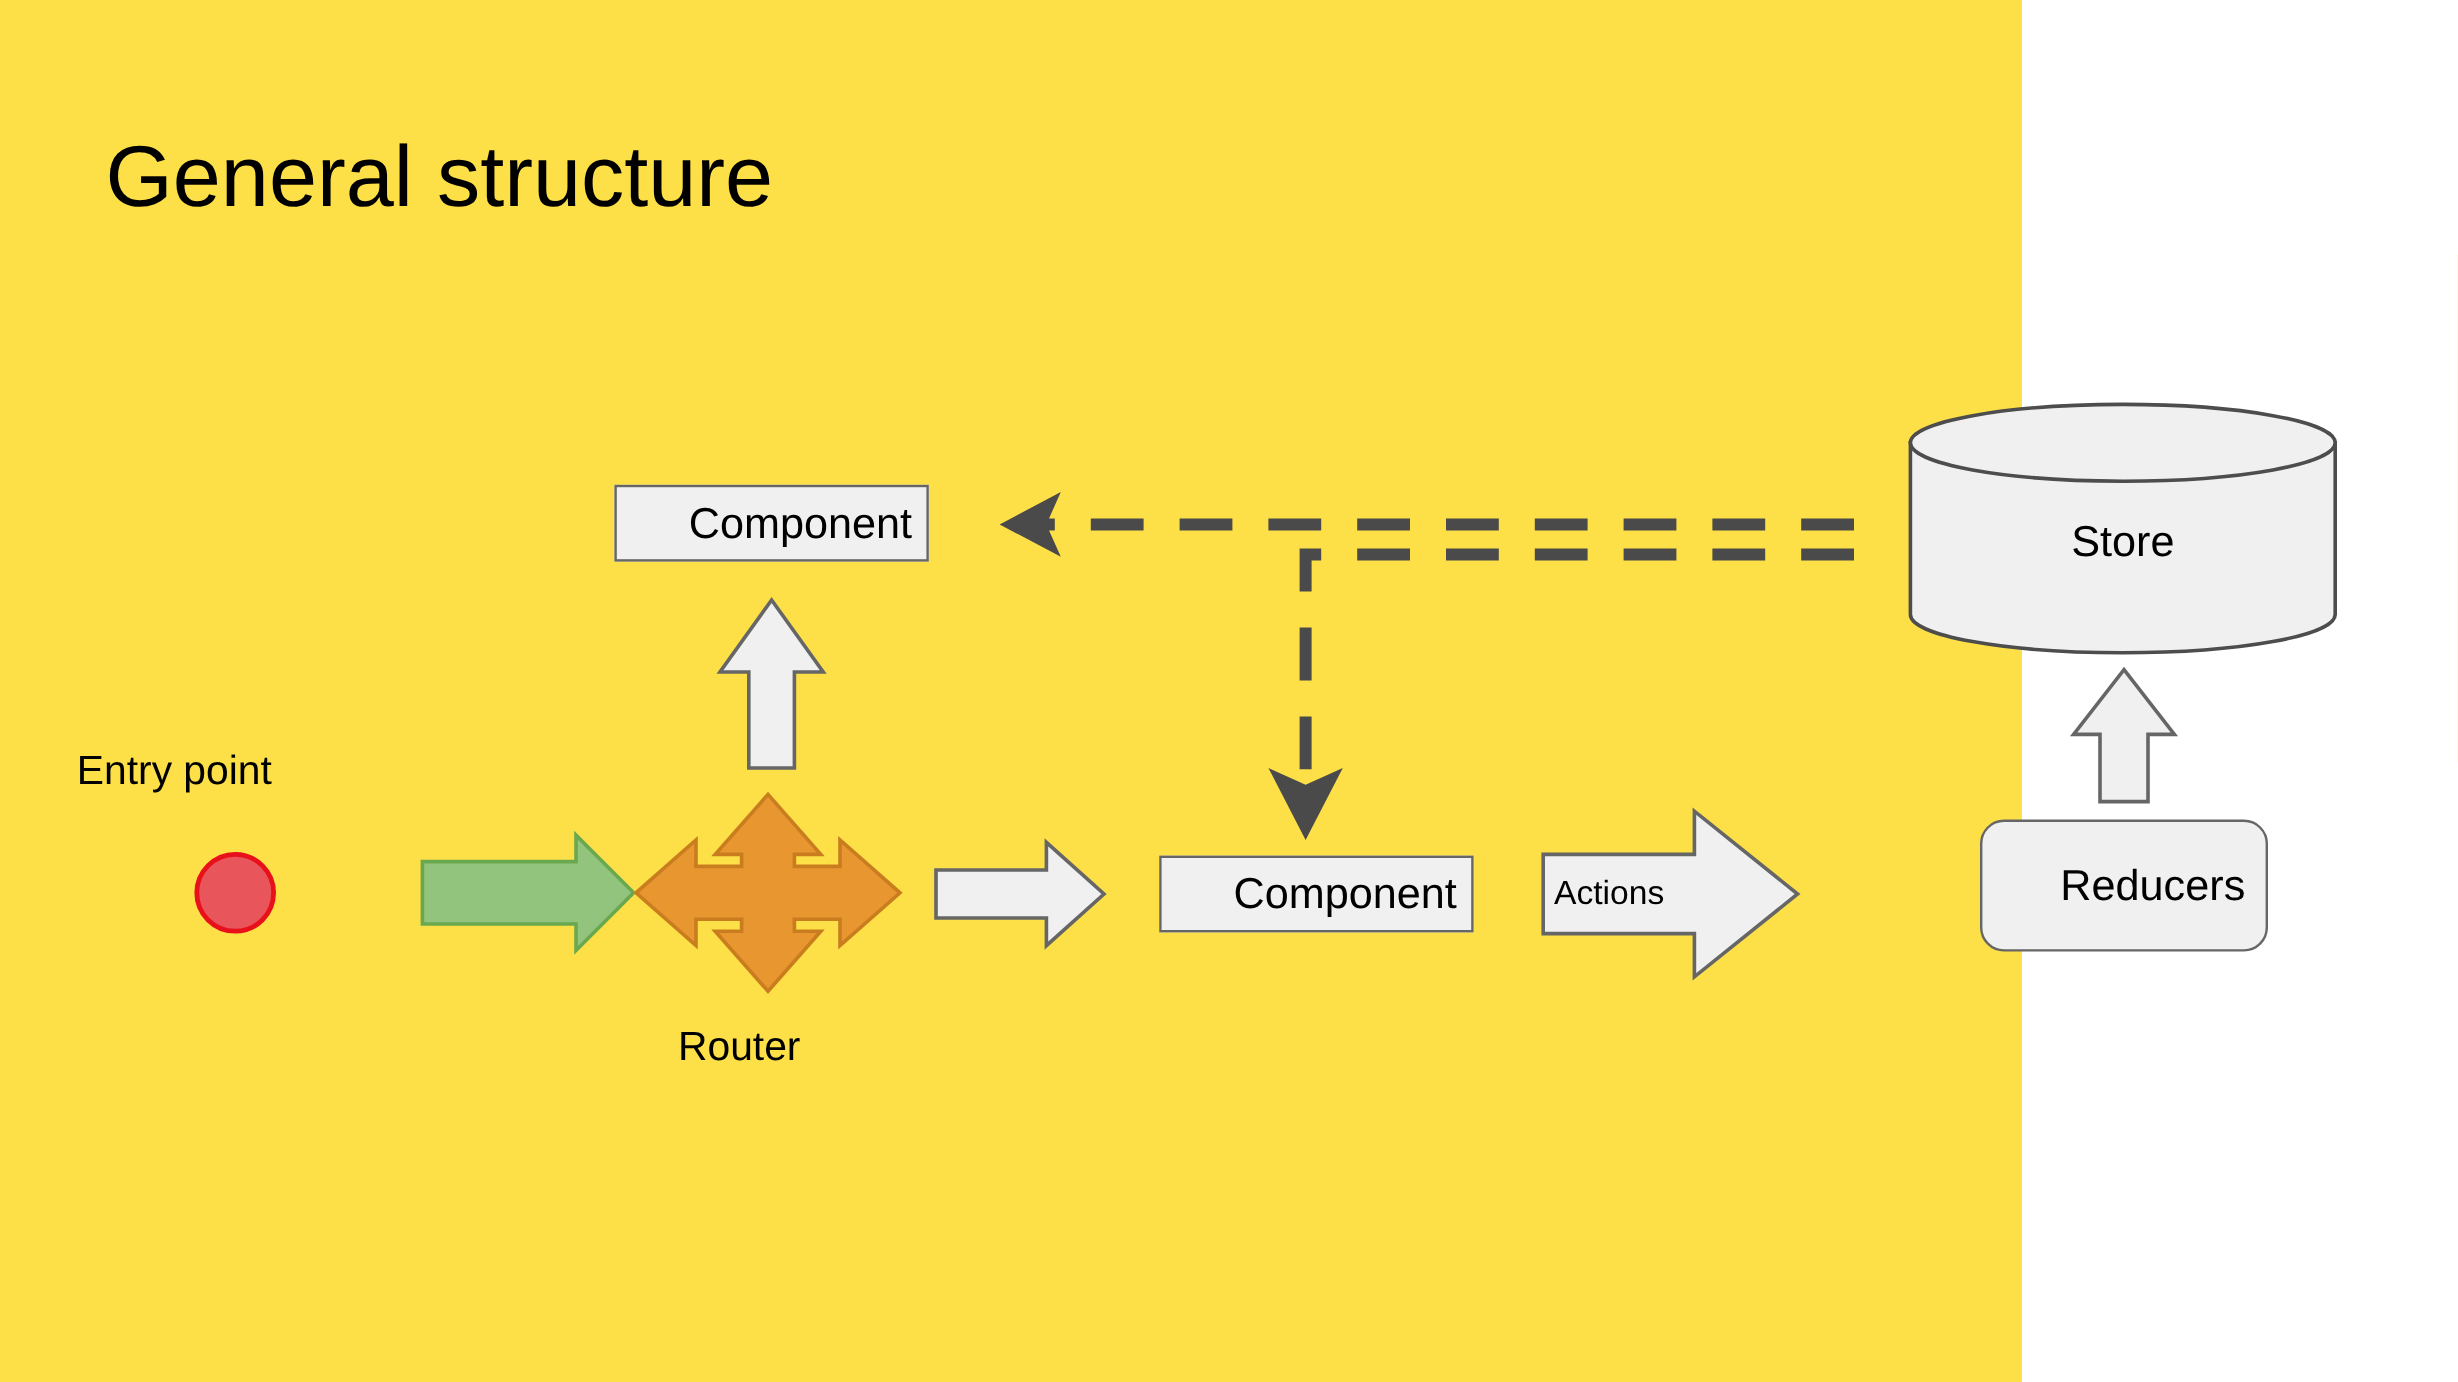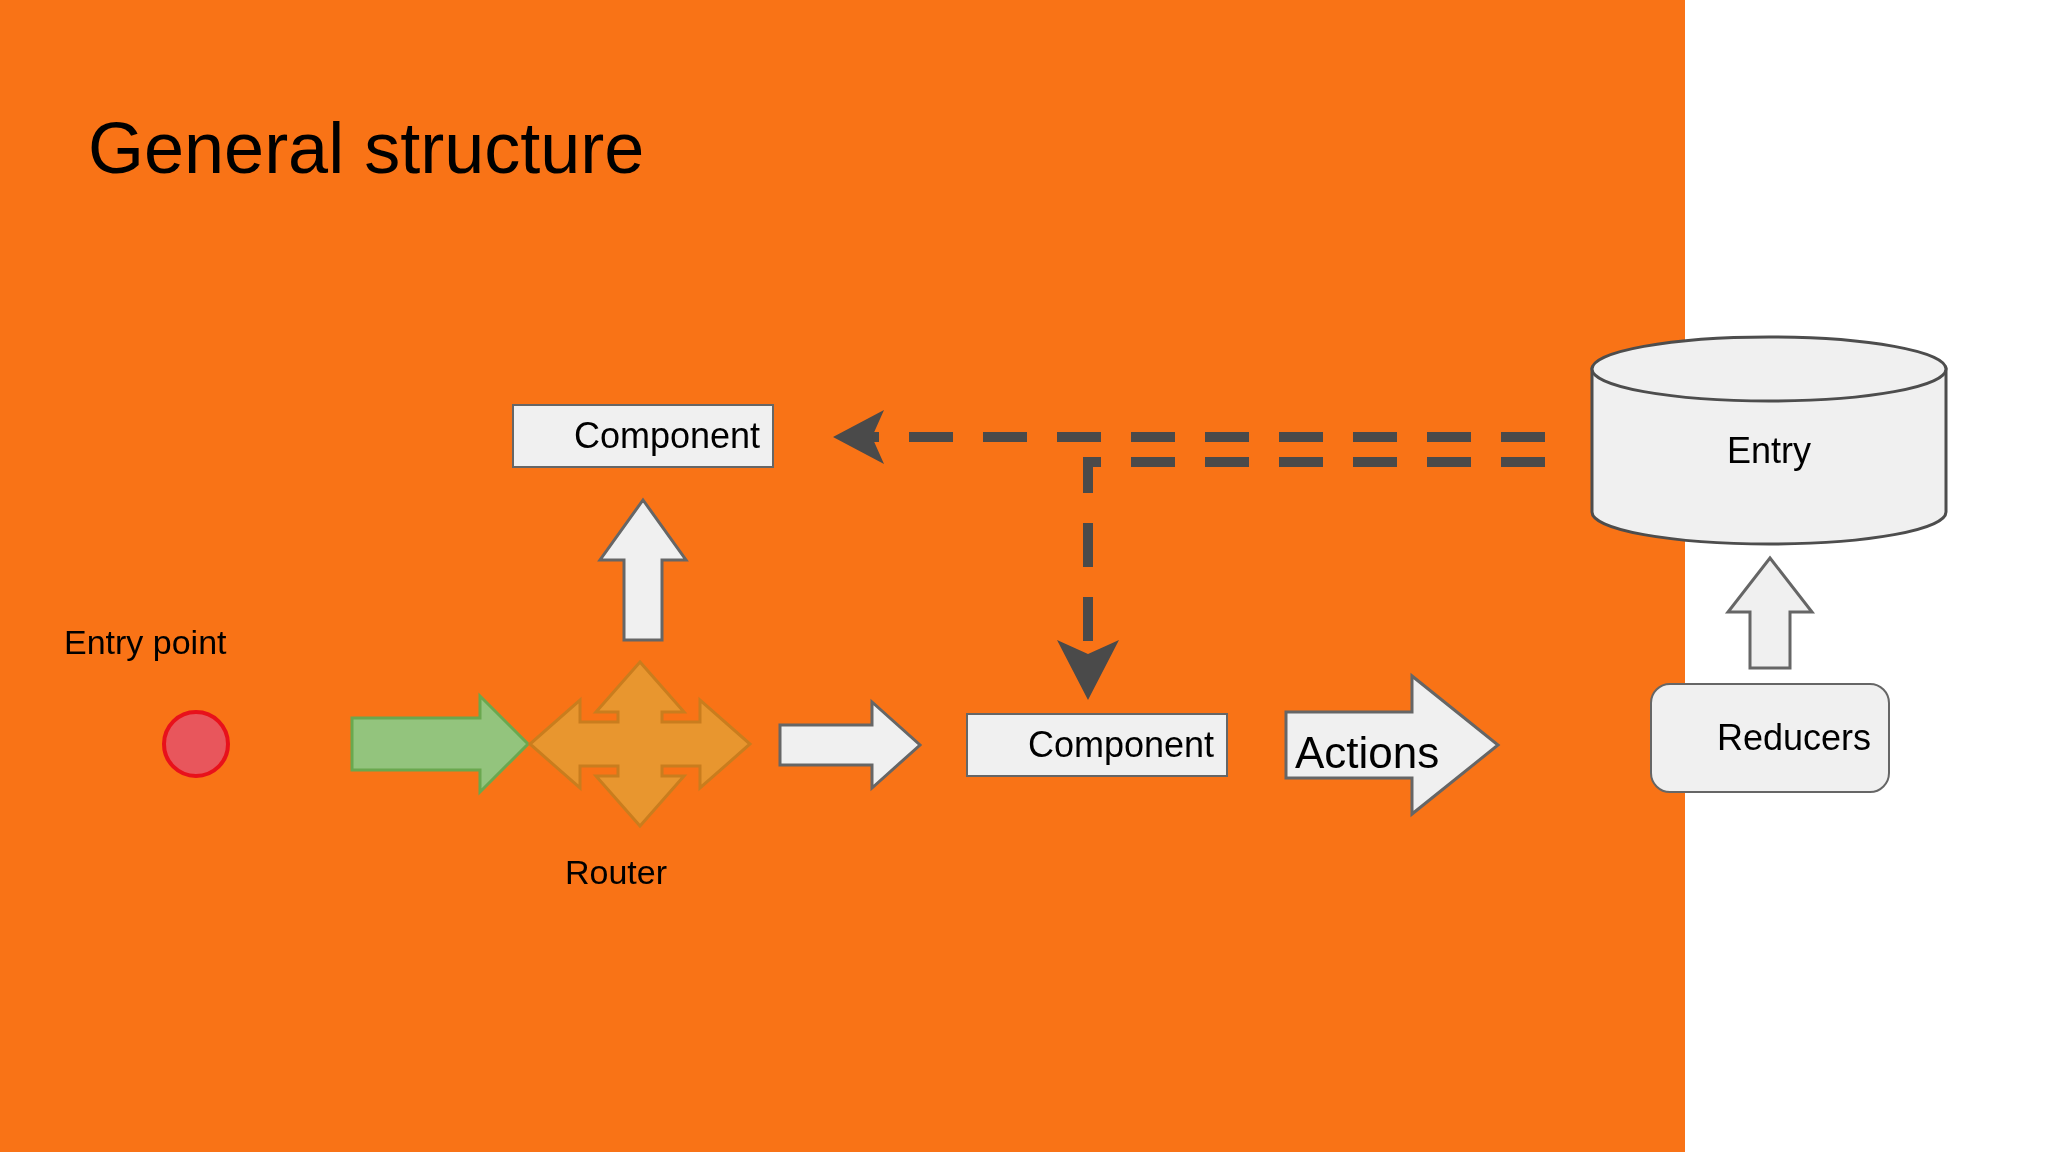--- a/index.html
+++ b/index.html
@@ -12,21 +12,21 @@
     width: 2048px;
     height: 1152px;
     overflow: hidden;
     font-family: "Liberation Sans", sans-serif;
     color: #000000;
   }
   #slide {
     position: relative;
     width: 1685px;
     height: 1152px;
-    background: #f97316;
+    background: #fde047;
   }
 
   
   #slide-title {
     position: absolute;
     left: 88px;
     top: 112px;
     font-size: 72px;
     line-height: 1.0;
     font-weight: 400;
@@ -109,21 +109,21 @@
     white-space: nowrap;
   }
 
   
   #label-actions {
     position: absolute;
     left: 1295px;
     top: 728px;
     width: 180px;
     text-align: left;
-    font-size: 44px;
+    font-size: 28px;
     color: #000000;
     white-space: nowrap;
   }
 </style>
 </head>
 <body>
 
 <div id="slide">
 
   <div id="slide-title">General structure</div>
@@ -163,21 +163,21 @@
     <g>
       <path d="M 1545 462 L 1088 462 L 1088 660" fill="none" stroke="#4a4a4a" stroke-width="10" stroke-dasharray="44 30" stroke-linecap="butt"></path>
       <path d="M 1088 700 L 1057 640 L 1088 654 L 1119 640 Z" fill="#4a4a4a"></path>
     </g>
   </svg>
 
   <div id="label-entry-point" class="plain-label">Entry point</div>
 
   <div id="label-router" class="plain-label">Router</div>
 
-  <div id="label-store">Entry</div>
+  <div id="label-store">Store</div>
 
   <div id="label-actions">Actions</div>
 
   <div id="box-component-top" class="node-box">
     <span>Component</span>
   </div>
 
   <div id="box-component-bottom" class="node-box">
     <span>Component</span>
   </div>

